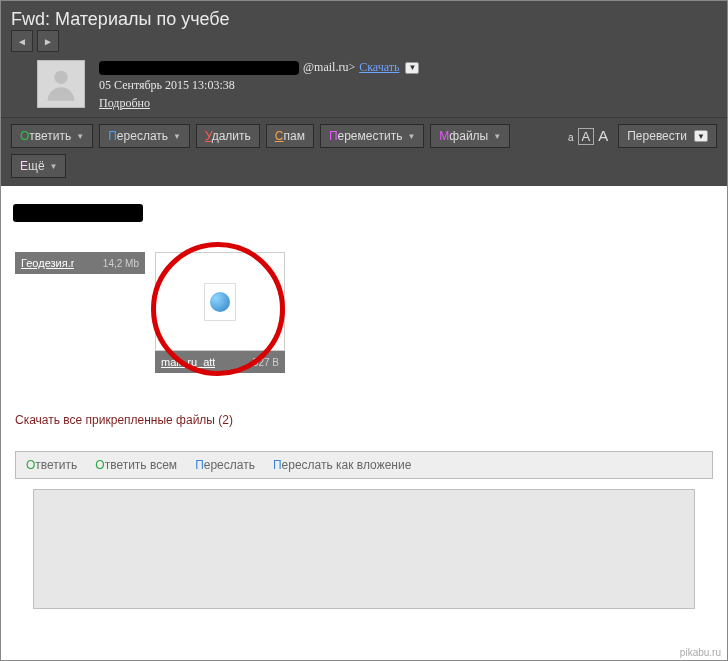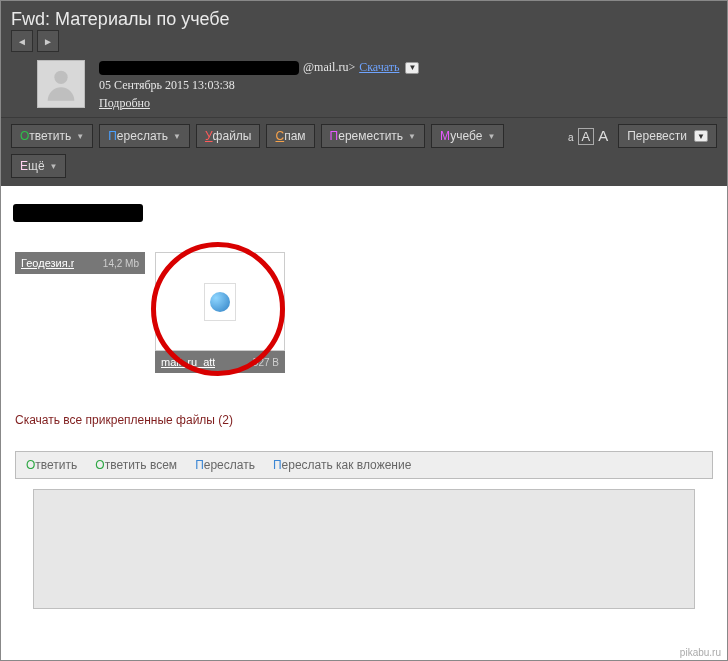--- a/index.html
+++ b/index.html
@@ -93,31 +93,31 @@
     <div class="toolbar-left">
       <div class="tb-btn c-green">
           <span><span class="first">О</span><span>тветить</span></span>
           <span class="tb-caret">▼</span>
         </div>
       <div class="tb-btn c-blue">
           <span><span class="first">П</span><span>ереслать</span></span>
           <span class="tb-caret">▼</span>
         </div>
       <div class="tb-btn c-red">
-          <span><span class="first">У</span><span>файлы</span></span>
+          <span><span class="first">У</span><span>далить</span></span>
         </div>
       <div class="tb-btn c-orange">
           <span><span class="first">С</span><span>пам</span></span>
         </div>
       <div class="tb-btn c-magenta">
           <span><span class="first">П</span><span>ереместить</span></span>
           <span class="tb-caret">▼</span>
         </div>
       <div class="tb-btn c-magenta">
-          <span><span class="first">М</span><span>учебе</span></span>
+          <span><span class="first">М</span><span>файлы</span></span>
           <span class="tb-caret">▼</span>
         </div>
       <div class="tb-btn c-pink">
           <span><span class="first">Е</span><span>щё</span></span>
           <span class="tb-caret">▼</span>
         </div>
     </div>
     <div class="toolbar-right">
       <div class="font-size-group">
         <span class="fs-a fs-sm">а</span>

